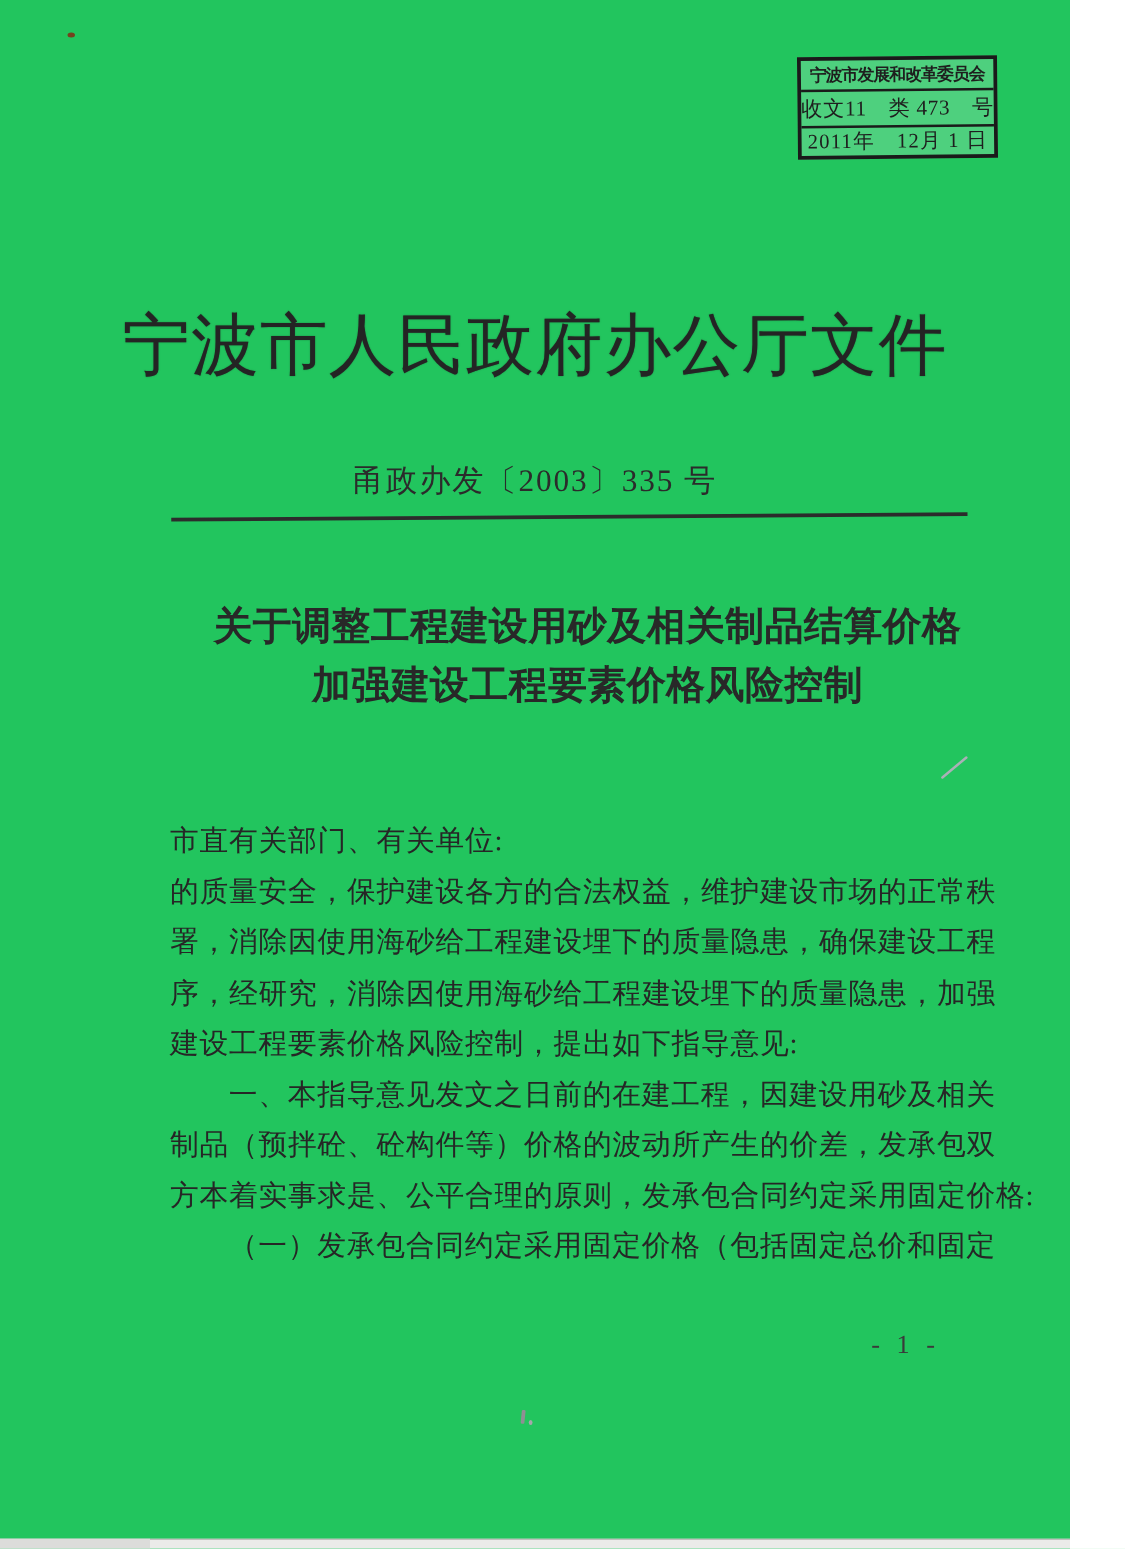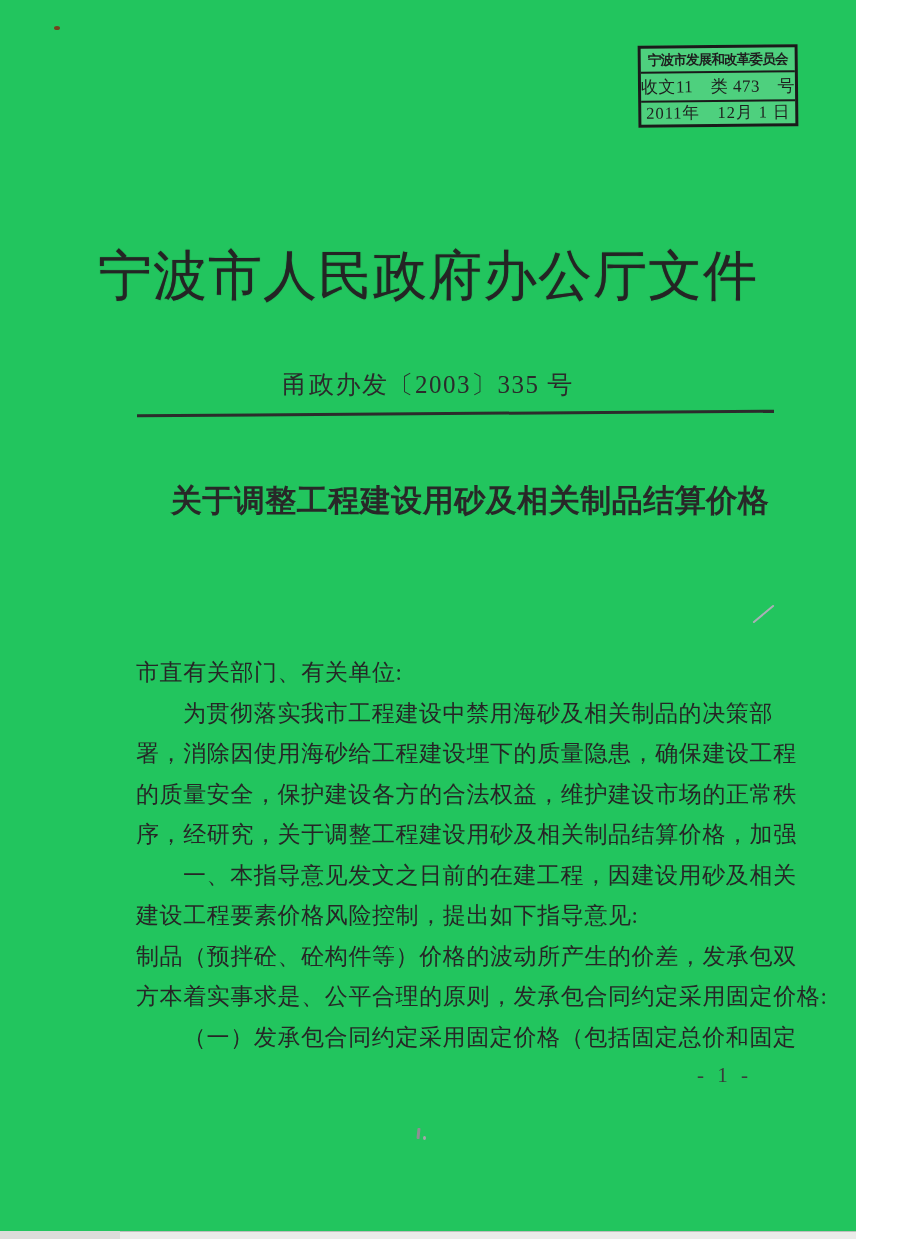--- a/index.html
+++ b/index.html
@@ -124,30 +124,30 @@
   </div>
 
   <div class="letterhead">宁波市人民政府办公厅文件</div>
 
   <div class="doc-number">甬政办发〔2003〕335 号</div>
 
   <div class="rule"></div>
 
   <div class="doc-title">
     <div class="t-line">关于调整工程建设用砂及相关制品结算价格</div>
+    <div class="t-line">加强建设工程要素价格风险控制</div>
   </div>
 
   <div class="body-block">
     <div class="b-line">市直有关部门、有关单位:</div>
-    <div class="b-line indent">为贯彻落实我市工程建设中禁用海砂及相关制品的决策部</div>
+    <div class="b-line">的质量安全，保护建设各方的合法权益，维护建设市场的正常秩</div>
     <div class="b-line">署，消除因使用海砂给工程建设埋下的质量隐患，确保建设工程</div>
-    <div class="b-line">的质量安全，保护建设各方的合法权益，维护建设市场的正常秩</div>
-    <div class="b-line">序，经研究，关于调整工程建设用砂及相关制品结算价格，加强</div>
+    <div class="b-line">序，经研究，消除因使用海砂给工程建设埋下的质量隐患，加强</div>
+    <div class="b-line">建设工程要素价格风险控制，提出如下指导意见:</div>
     <div class="b-line indent">一、本指导意见发文之日前的在建工程，因建设用砂及相关</div>
-    <div class="b-line">建设工程要素价格风险控制，提出如下指导意见:</div>
     <div class="b-line">制品（预拌砼、砼构件等）价格的波动所产生的价差，发承包双</div>
     <div class="b-line">方本着实事求是、公平合理的原则，发承包合同约定采用固定价格:</div>
     <div class="b-line indent">（一）发承包合同约定采用固定价格（包括固定总价和固定</div>
   </div>
 
   <div class="page-number">- 1 -</div>
 
   <div class="speck-brown"></div>
   <div class="speck-ink"></div>
   <div class="speck-ink2"></div>

